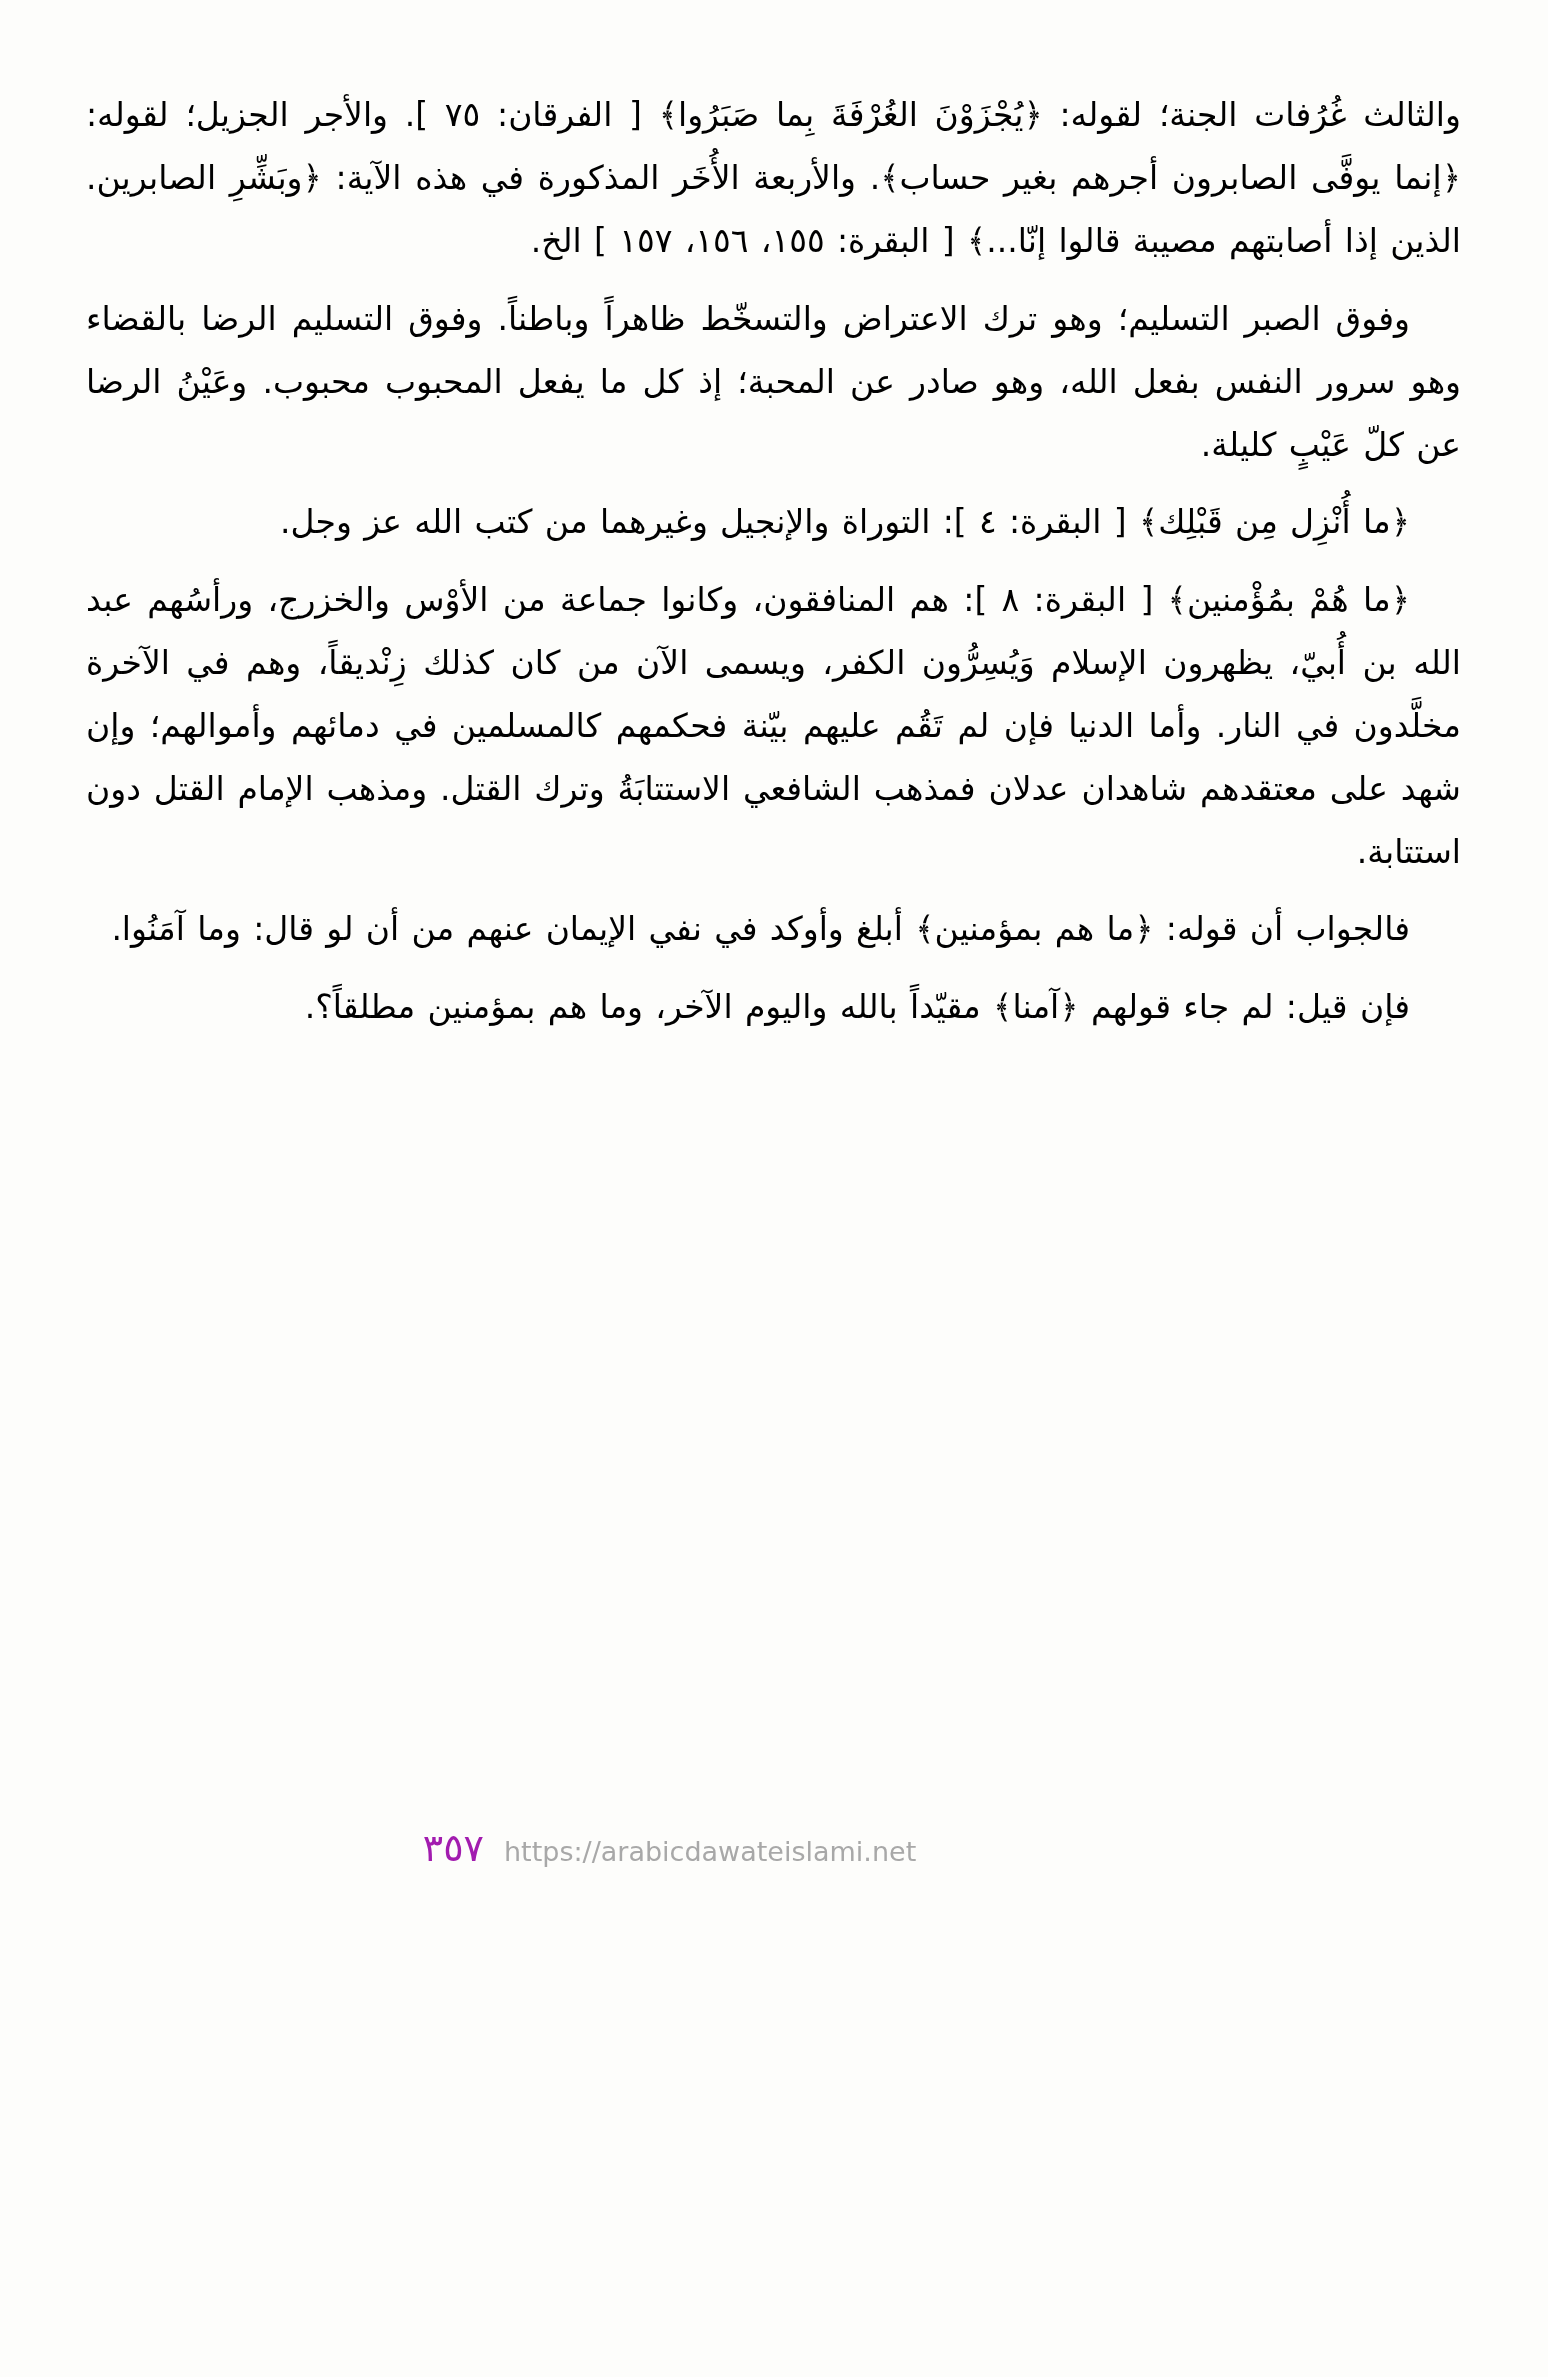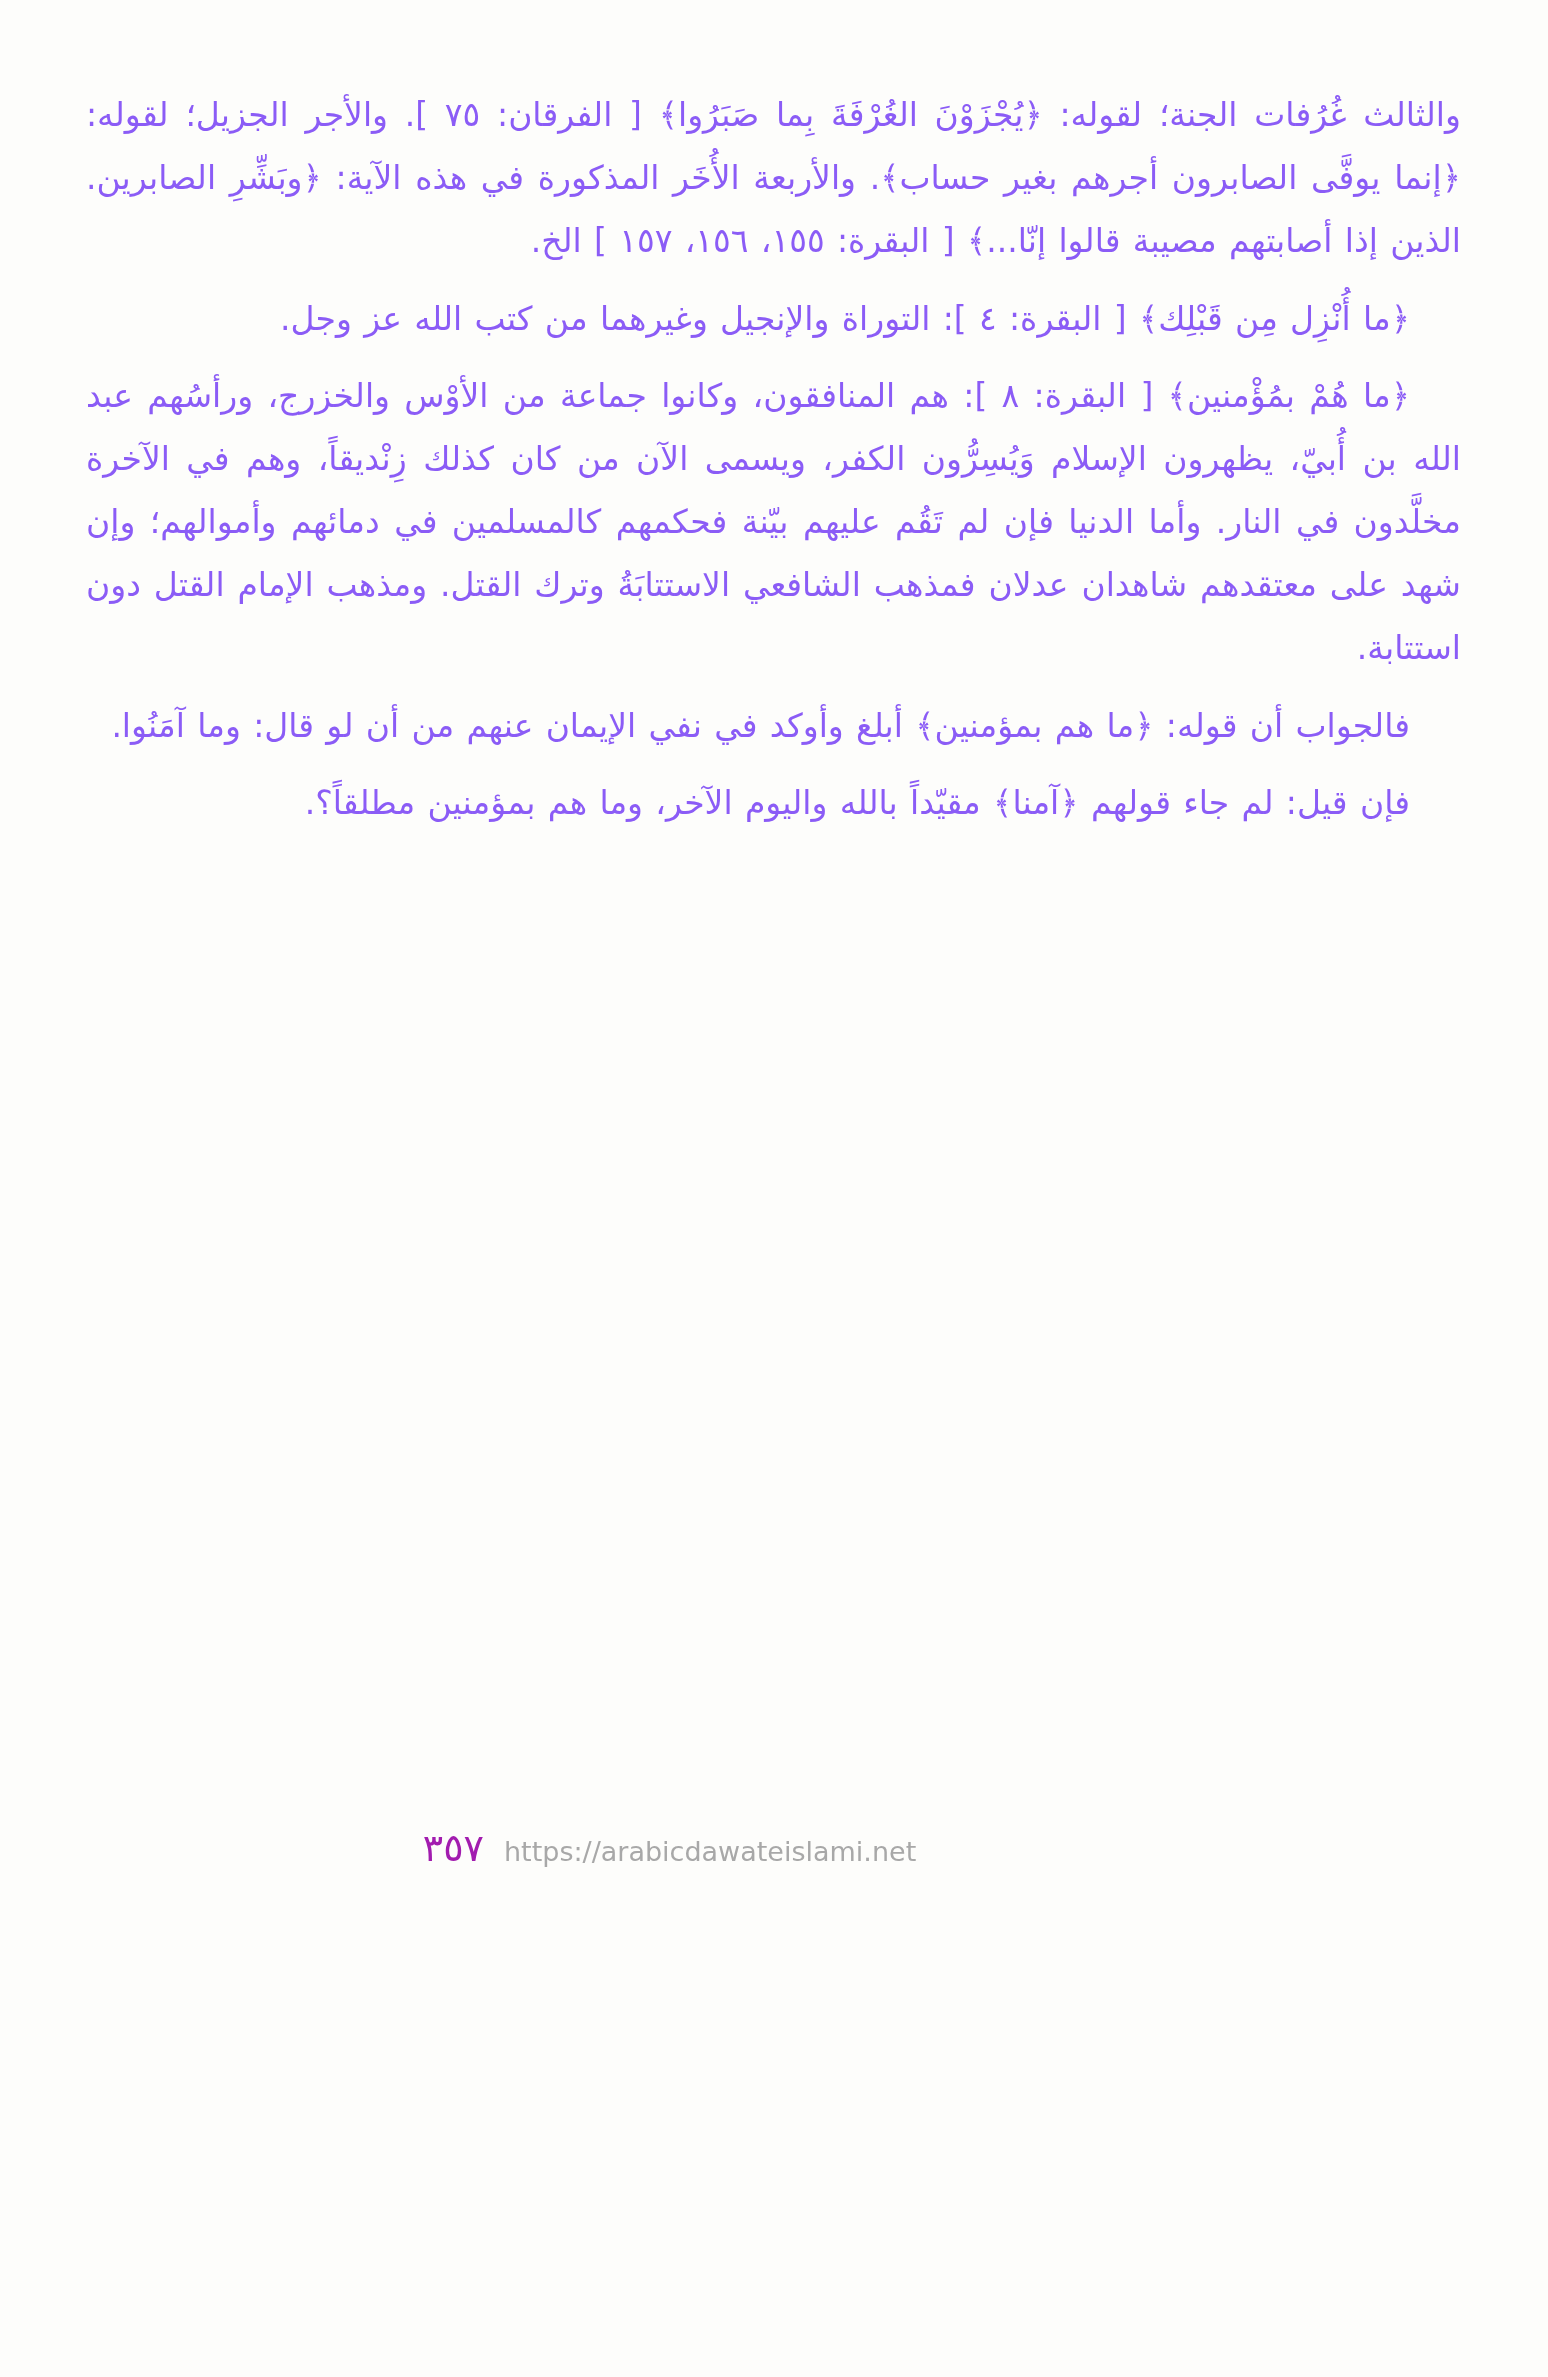--- a/index.html
+++ b/index.html
@@ -23,21 +23,21 @@
   .text-block {
     width: 100%;
   }
   .para {
     margin: 0 0 14.5px 0;
     font-size: 33px;
     line-height: 63px;
     text-align: justify;
     text-justify: inter-word;
     word-spacing: 1.8px;
-    color: #8b5cf6;
+    color: #000000;
   }
   .para.indent {
     text-indent: 51px;
   }
   .footer {
     position: absolute;
     top: 1826px;
     left: 0;
     right: 0;
     display: flex;
@@ -60,20 +60,21 @@
 </style>
 </head>
 <body>
 
 <div class="page">
 
   <div class="text-block">
     <p class="para">والثالث غُرُفات الجنة؛ لقوله: ﴿يُجْزَوْنَ الغُرْفَةَ بِما صَبَرُوا﴾ [ الفرقان: ٧٥ ]. والأجر الجزيل؛ لقوله: ﴿إنما يوفَّى الصابرون أجرهم بغير حساب﴾. والأربعة الأُخَر المذكورة في هذه الآية: ﴿وبَشِّرِ الصابرين. الذين إذا أصابتهم مصيبة قالوا إنّا...﴾ [ البقرة: ١٥٥، ١٥٦، ١٥٧ ] الخ.</p>
 
 
+    <p class="para indent">وفوق الصبر التسليم؛ وهو ترك الاعتراض والتسخّط ظاهراً وباطناً. وفوق التسليم الرضا بالقضاء وهو سرور النفس بفعل الله، وهو صادر عن المحبة؛ إذ كل ما يفعل المحبوب محبوب. وعَيْنُ الرضا عن كلّ عَيْبٍ كليلة.</p>
 
     <p class="para indent">﴿ما أُنْزِل مِن قَبْلِك﴾ [ البقرة: ٤ ]: التوراة والإنجيل وغيرهما من كتب الله عز وجل.</p>
 
     <p class="para indent">﴿ما هُمْ بمُؤْمنين﴾ [ البقرة: ٨ ]: هم المنافقون، وكانوا جماعة من الأوْس والخزرج، ورأسُهم عبد الله بن أُبيّ، يظهرون الإسلام وَيُسِرُّون الكفر، ويسمى الآن من كان كذلك زِنْديقاً، وهم في الآخرة مخلَّدون في النار. وأما الدنيا فإن لم تَقُم عليهم بيّنة فحكمهم كالمسلمين في دمائهم وأموالهم؛ وإن شهد على معتقدهم شاهدان عدلان فمذهب الشافعي الاستتابَةُ وترك القتل. ومذهب الإمام القتل دون استتابة.</p>
 
 
     <p class="para indent">فالجواب أن قوله: ﴿ما هم بمؤمنين﴾ أبلغ وأوكد في نفي الإيمان عنهم من أن لو قال: وما آمَنُوا.</p>
 
     <p class="para indent">فإن قيل: لم جاء قولهم ﴿آمنا﴾ مقيّداً بالله واليوم الآخر، وما هم بمؤمنين مطلقاً؟.</p>
   </div>

